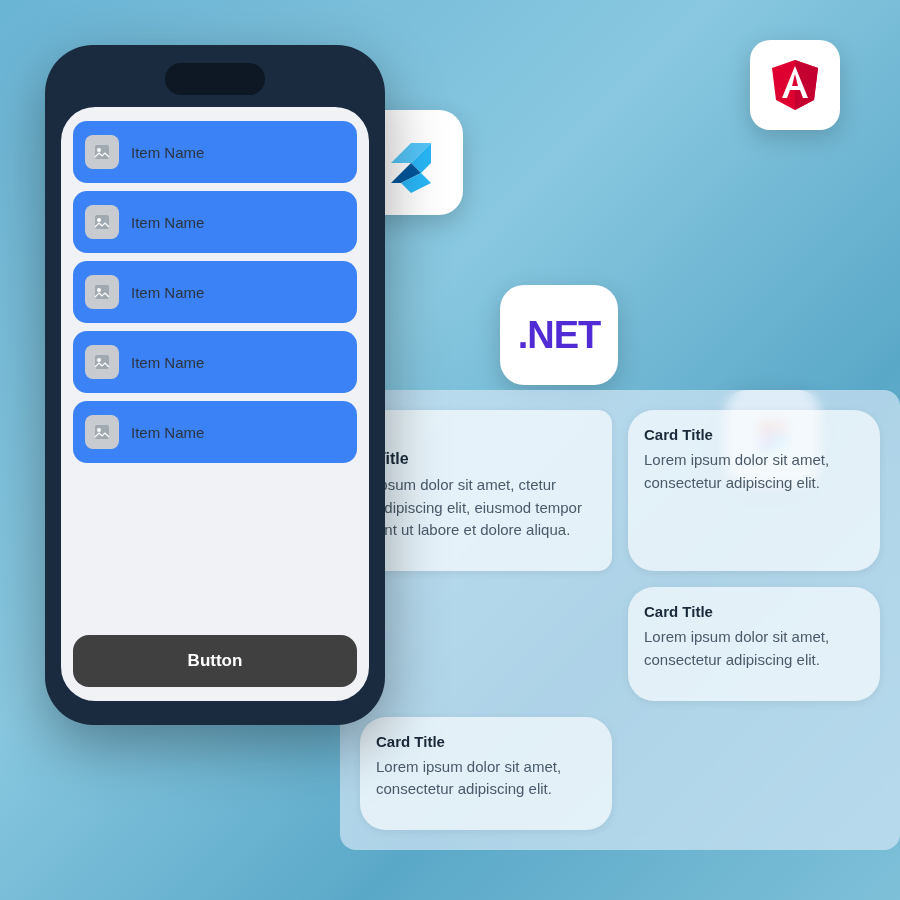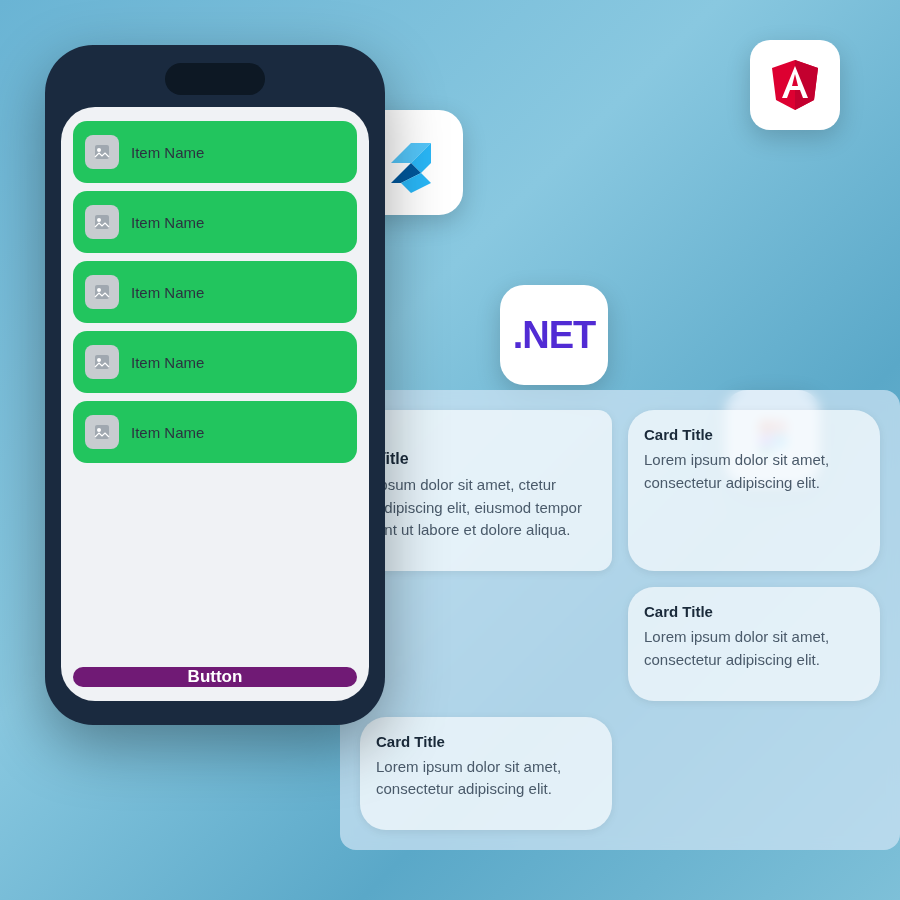--- a/index.html
+++ b/index.html
@@ -30,21 +30,21 @@
       border-radius: 24px;
     }
 
     .badge-angular {
       width: 90px; height: 90px;
       top: 40px; right: 60px;
       border-radius: 20px;
     }
 
     .badge-dotnet {
-      width: 108px; height: 100px;
+      width: 118px; height: 100px;
       top: 285px; left: 500px;
       border-radius: 24px;
     }
 
     .badge-figma {
       width: 95px; height: 95px;
       top: 390px; right: 80px;
       border-radius: 22px;
     }
 
@@ -154,21 +154,21 @@
       border-radius: 34px;
       overflow: hidden;
       display: flex;
       flex-direction: column;
       padding: 14px 12px 14px;
       gap: 8px;
     }
 
     
     .list-item {
-      background: #22c55e;
+      background: #3b82f6;
       border-radius: 14px;
       padding: 14px 12px;
       display: flex;
       align-items: center;
       gap: 12px;
       flex-shrink: 0;
     }
 
     .list-item-thumb {
       width: 34px; height: 34px;
@@ -186,24 +186,25 @@
       font-size: 15px;
       font-weight: 500;
       color: #2c3340;
     }
 
     .spacer { flex: 1; }
 
     
     .phone-button {
       width: 100%;
-      background: #701a75;
+      background: #404040;
       color: #fff;
       border: none;
       border-radius: 16px;
+      padding: 16px;
       font-size: 17px;
       font-weight: 600;
       cursor: pointer;
       flex-shrink: 0;
       margin-top: 6px;
     }
   </style>
 </head>
 <body>
 

